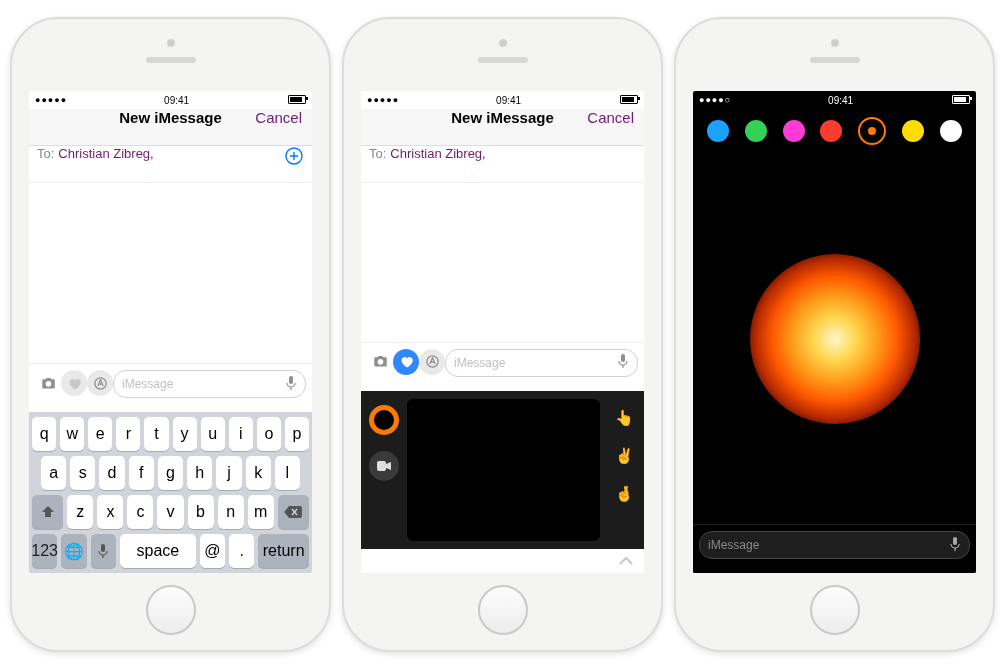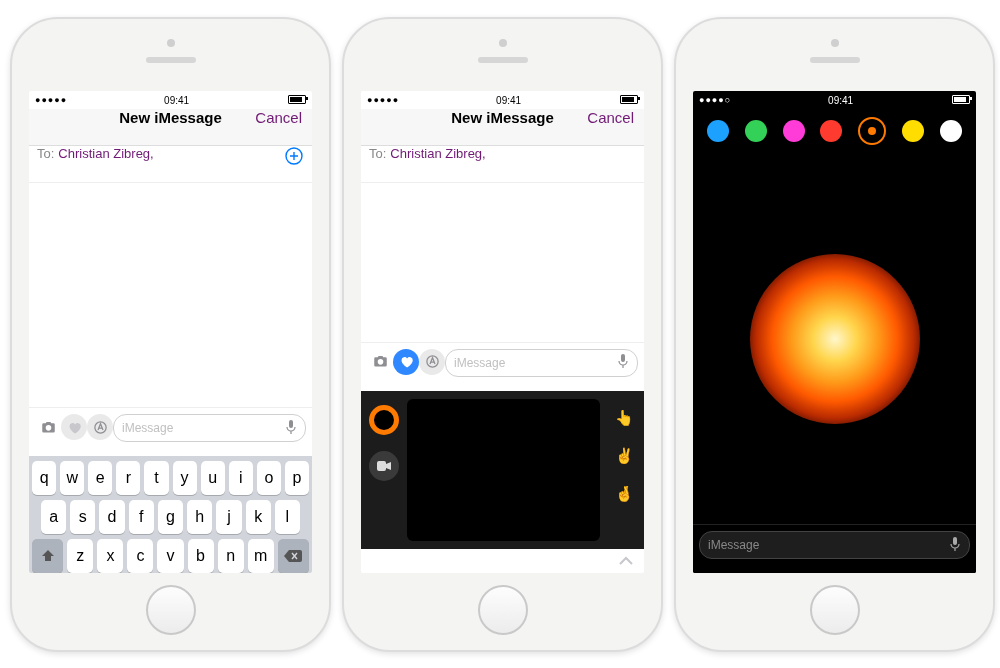--- a/index.html
+++ b/index.html
@@ -169,20 +169,34 @@
               <div class="key">b</div>
               <div class="key">n</div>
               <div class="key">m</div>
               <div class="key fn">
                 <svg width="18" height="12" viewBox="0 0 18 12" fill="#555">
                   <path d="M5 0h11a2 2 0 012 2v8a2 2 0 01-2 2H5L0 6z"></path>
                   <path d="M8 3l5 6M13 3l-5 6" stroke="#d1d5db" stroke-width="1.4"></path>
                 </svg>
               </div>
             </div>
+        <div class="row bot">
+          <div class="key fn">123</div>
+          <div class="key fn">🌐</div>
+          <div class="key fn">
+                <svg width="12" height="16" viewBox="0 0 12 16" fill="#555">
+                  <rect x="4" y="1" width="4" height="8" rx="2"></rect>
+                  <path d="M2 8a4 4 0 008 0M6 12v3" stroke="#555" stroke-width="1.2" fill="none"></path>
+                </svg>
+              </div>
+          <div class="key space">space</div>
+          <div class="key">@</div>
+          <div class="key">.</div>
+          <div class="key return">return</div>
+        </div>
       </div>
     </div>
   </div>
 </div>
 
 <div class="phone p2">
   <div class="cam"></div>
   <div class="speaker"></div>
   <div class="home-btn"></div>
   <div class="screen">

